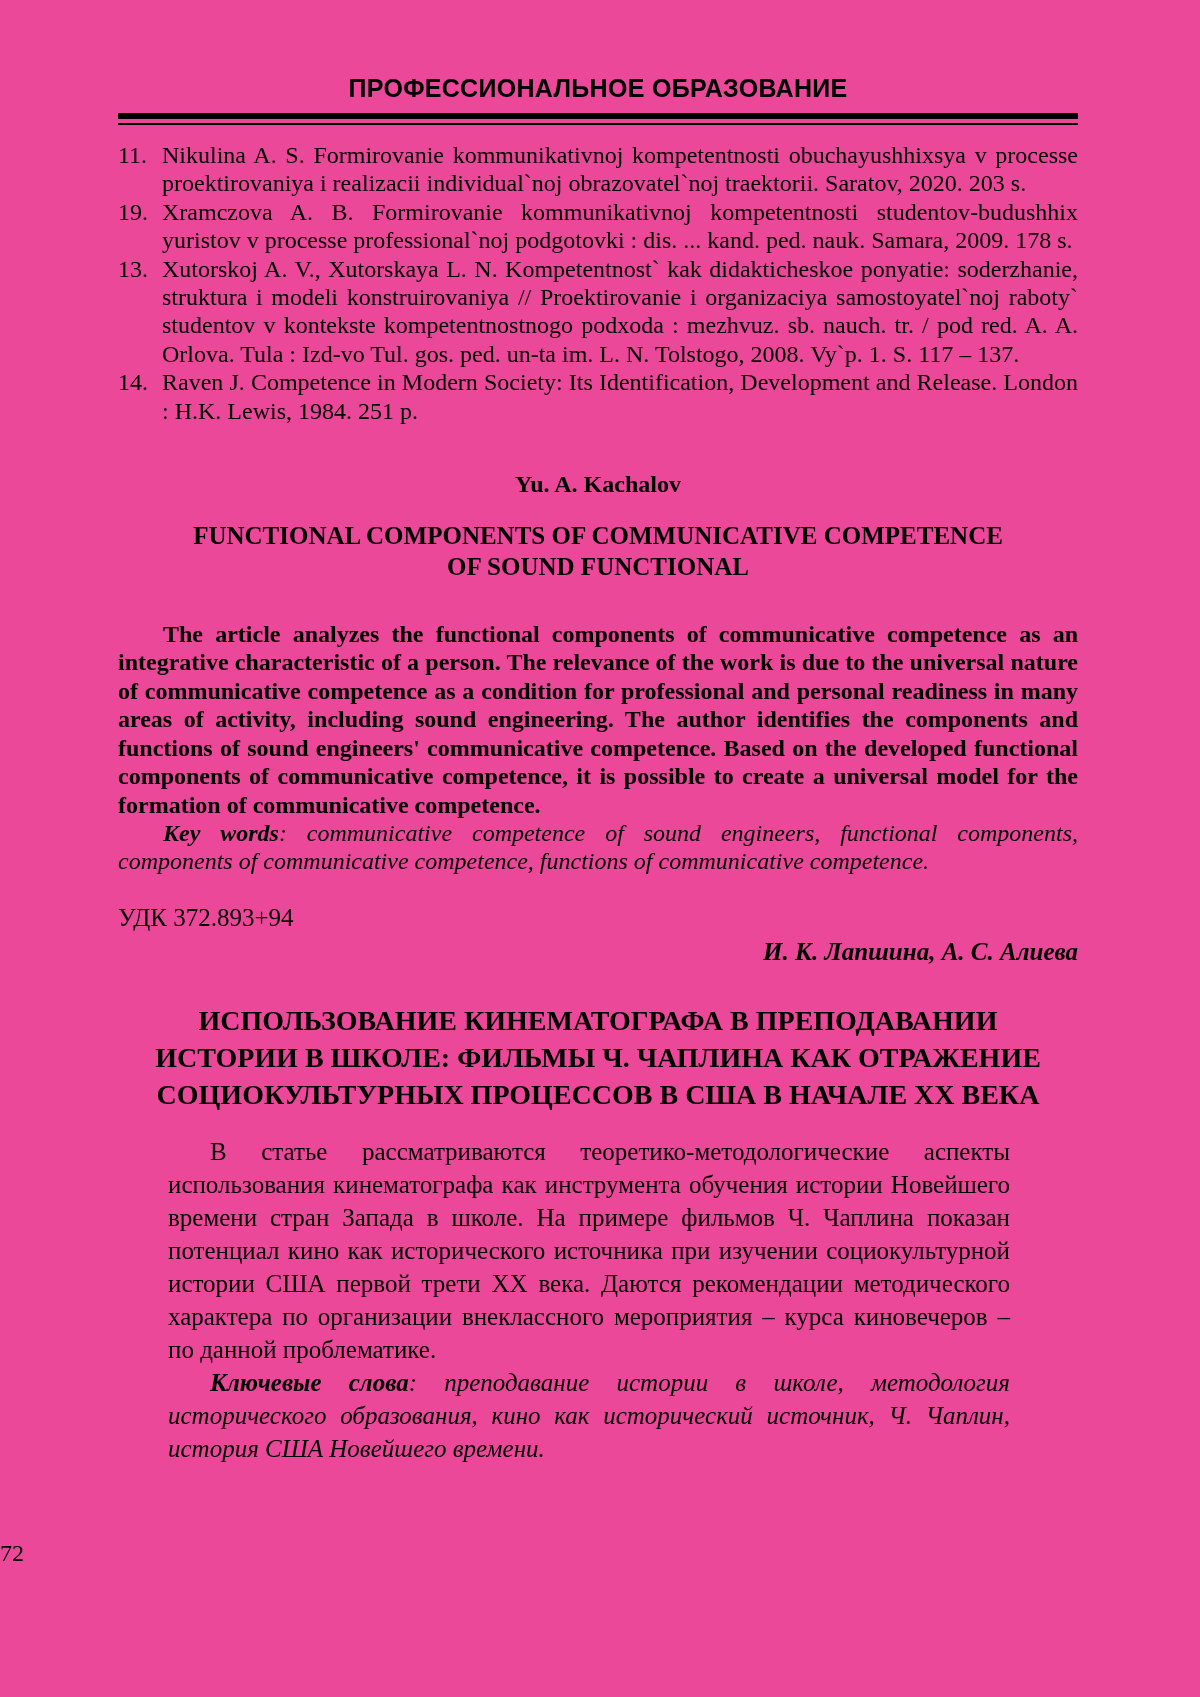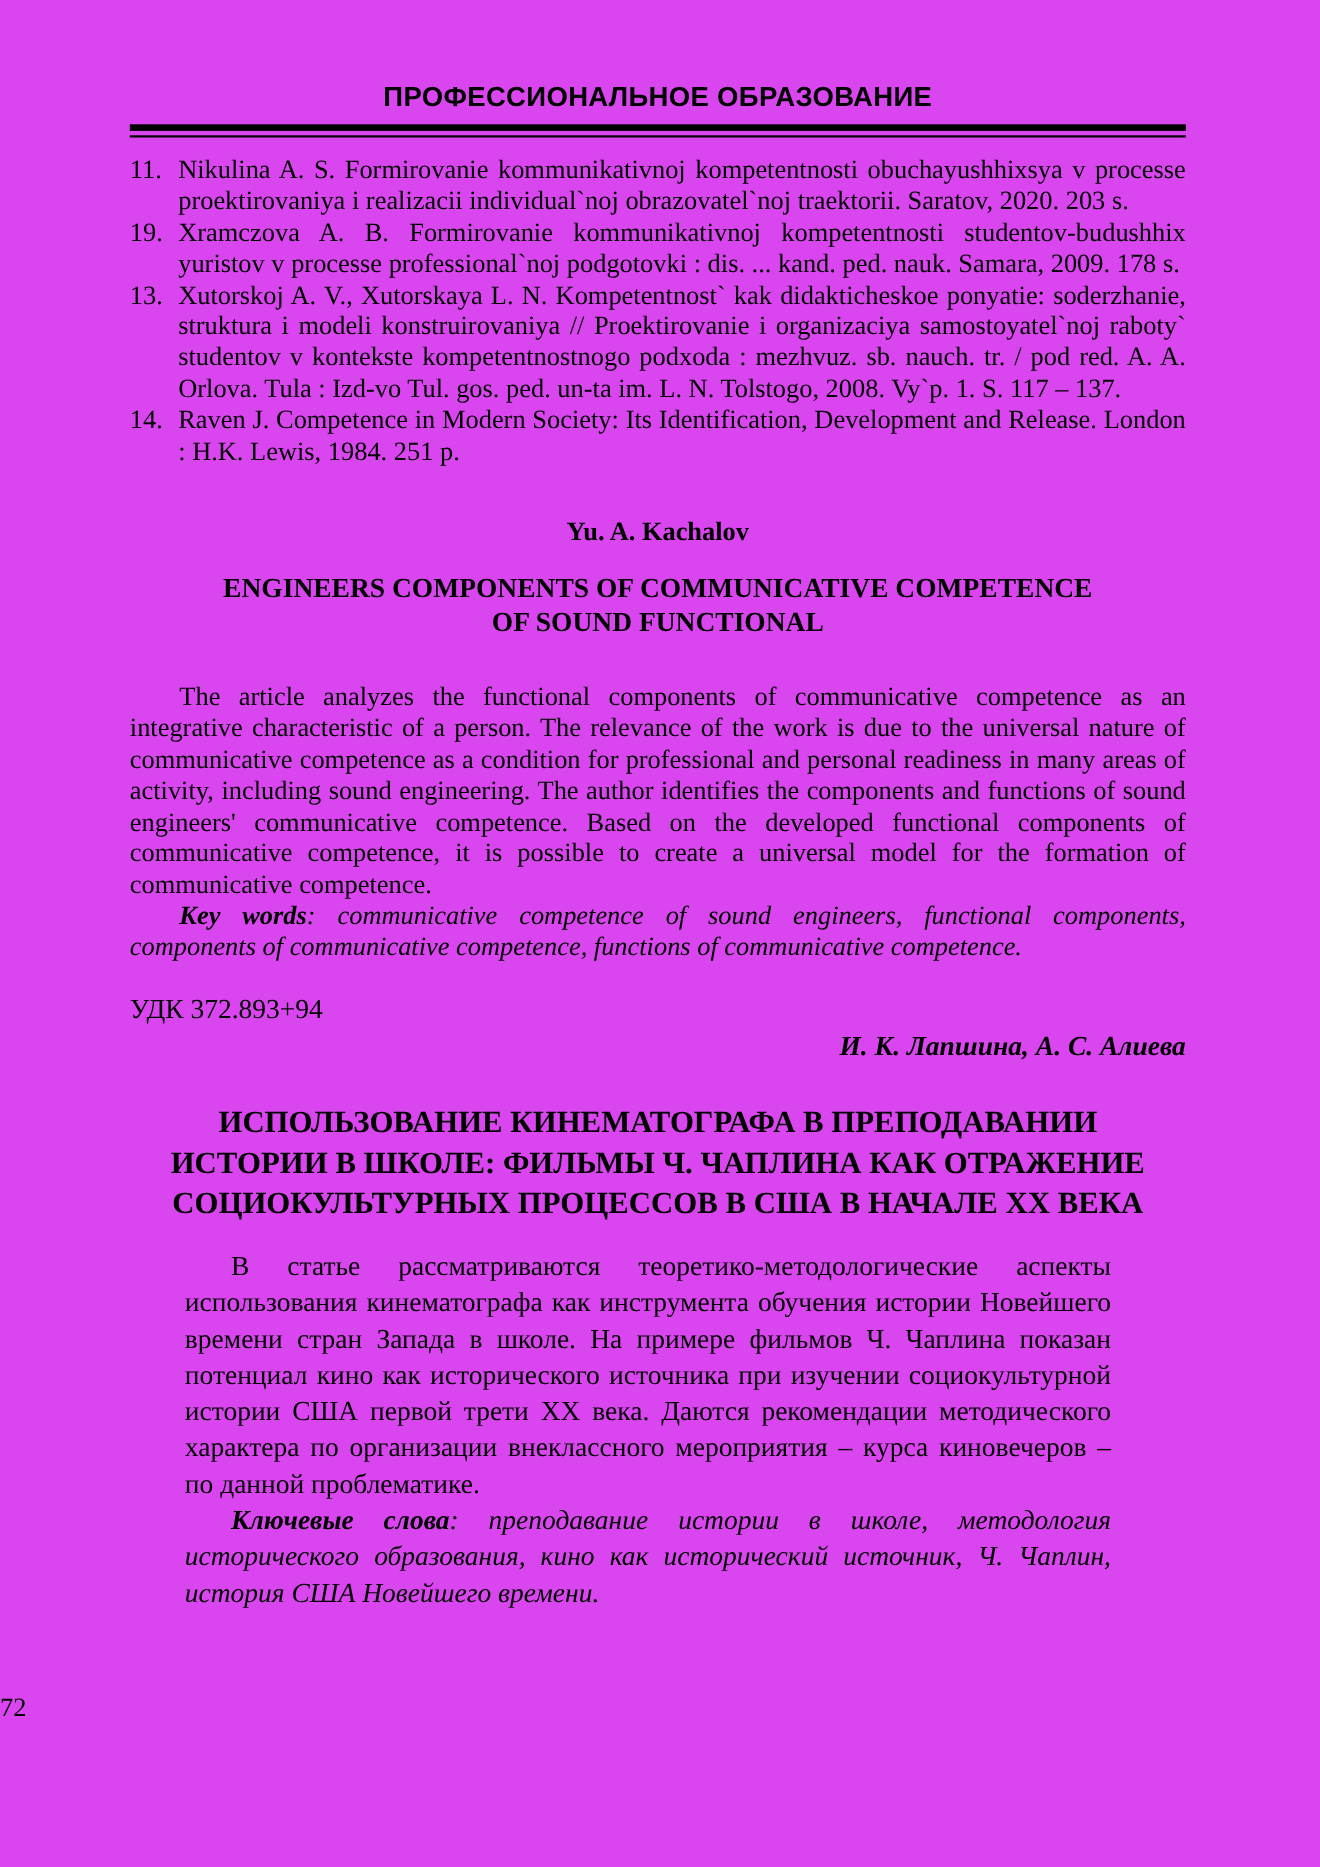--- a/index.html
+++ b/index.html
@@ -2,21 +2,21 @@
 <html lang="ru"><head>
 <meta charset="utf-8">
 <style>
   html, body { margin: 0; padding: 0; background: #ffffff; }
   * { box-sizing: border-box; }
 
   .page {
     position: relative;
     width: 1200px;
     height: 1697px;
-    background: #d946ef;
+    background: #ec4899;
     color: #000000;
     font-family: "Liberation Serif", serif;
     overflow: hidden;
   }
 
   .content {
     padding: 0 122px 0 118px;
   }
 
   
@@ -61,20 +61,21 @@
     font-weight: bold;
     font-size: 25px;
     line-height: 31px;
   }
   .en-abstract {
     margin-top: 38px;
     font-size: 24px;
     line-height: 28.4px;
     text-align: justify;
     text-indent: 45px;
+    font-weight: bold;
   }
   .en-keywords {
     font-size: 24px;
     line-height: 28.4px;
     text-align: justify;
     text-indent: 45px;
     font-style: italic;
   }
   .en-keywords .kw-label { font-weight: bold; }
 
@@ -149,21 +150,21 @@
       </div>
       <div class="ref">
         <span class="ref-num">14.</span>
         <span>Raven J. Competence in Modern Society: Its Identification, Development and Release. London : H.K. Lewis, 1984. 251 p.</span>
       </div>
     </div>
 
     <div class="en-author">Yu. A. Kachalov</div>
 
     <div class="en-title">
-      <div>ENGINEERS COMPONENTS OF COMMUNICATIVE COMPETENCE</div>
+      <div>FUNCTIONAL COMPONENTS OF COMMUNICATIVE COMPETENCE</div>
       <div>OF SOUND FUNCTIONAL</div>
     </div>
 
     <div class="en-abstract">The article analyzes the functional components of communicative competence as an integrative characteristic of a person. The relevance of the work is due to the universal nature of communicative competence as a condition for professional and personal readiness in many areas of activity, including sound engineering. The author identifies the components and functions of sound engineers' communicative competence. Based on the developed functional components of communicative competence, it is possible to create a universal model for the formation of communicative competence.</div>
 
     <div class="en-keywords">
       <span class="kw-label">Key words</span><span>: communicative competence of sound engineers, functional components, components of communicative competence, functions of communicative competence.</span>
     </div>
 
     <div class="udk">УДК 372.893+94</div>

